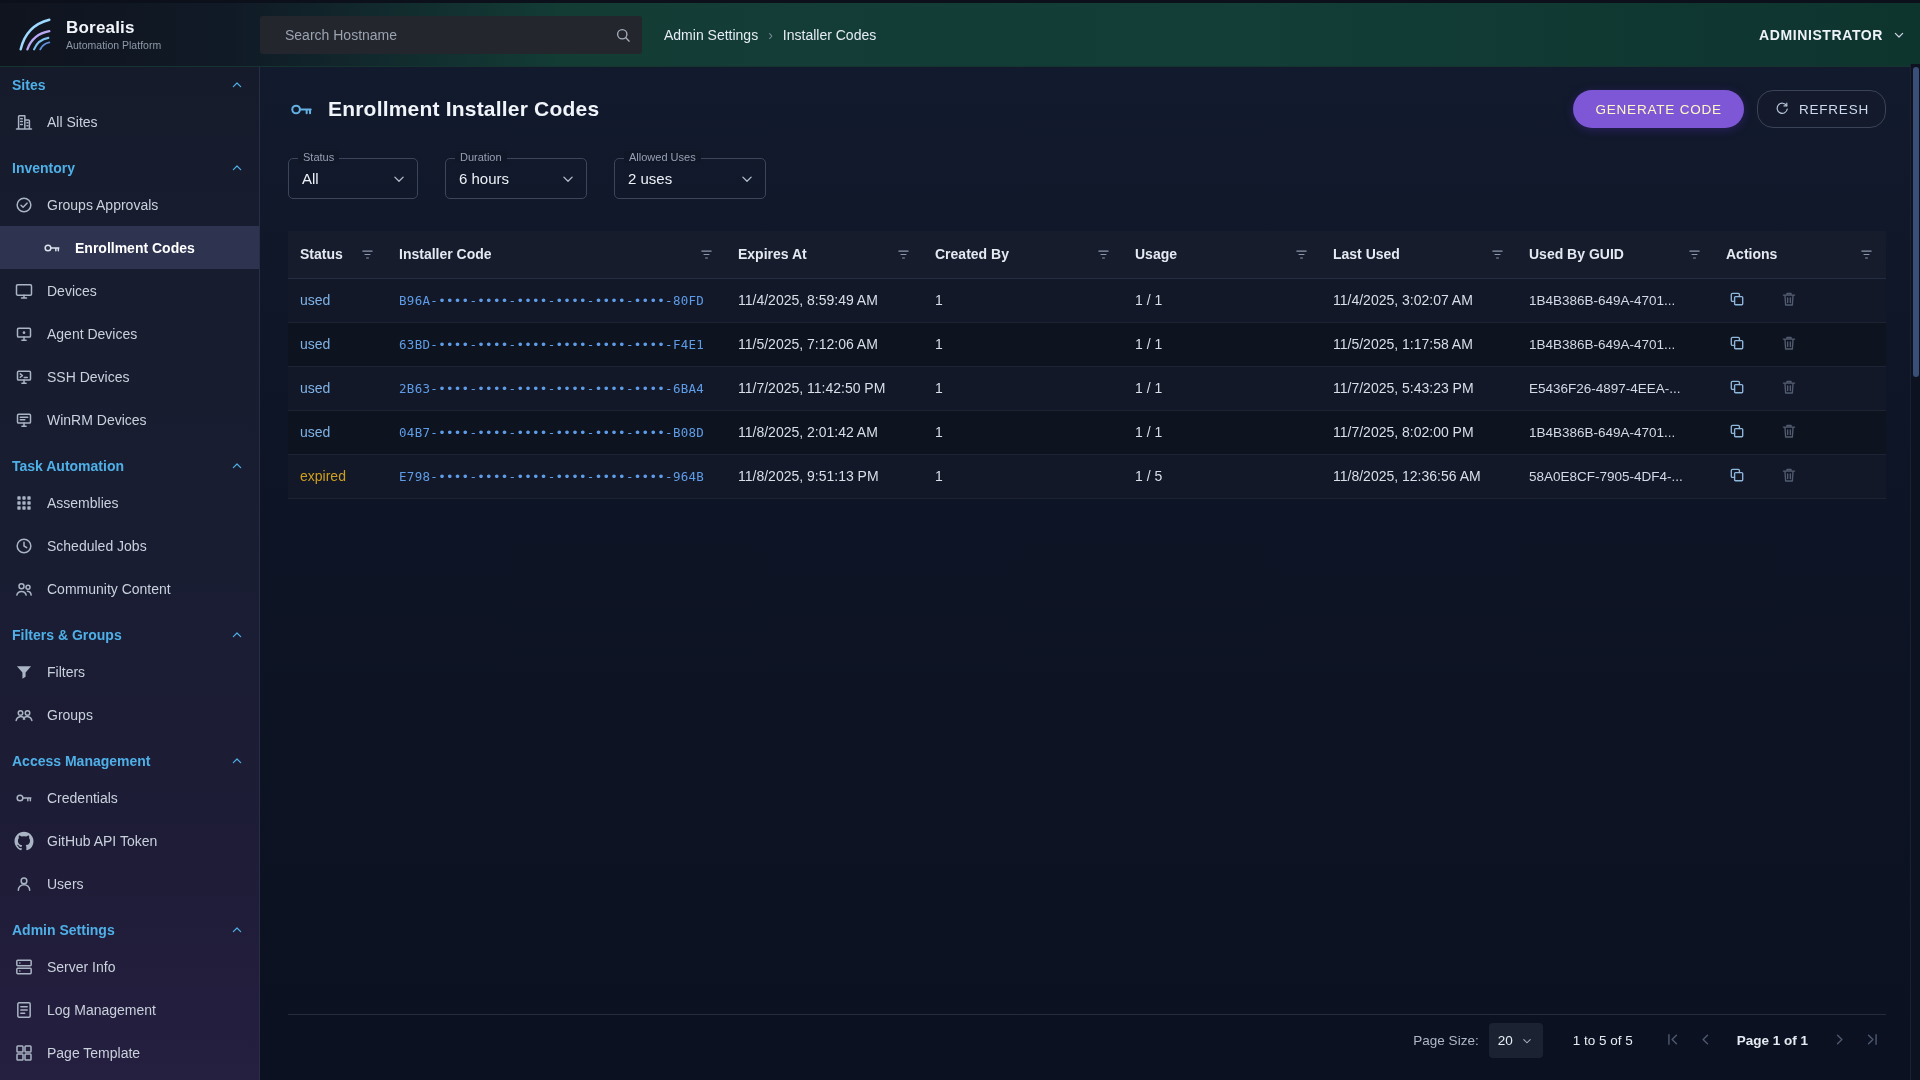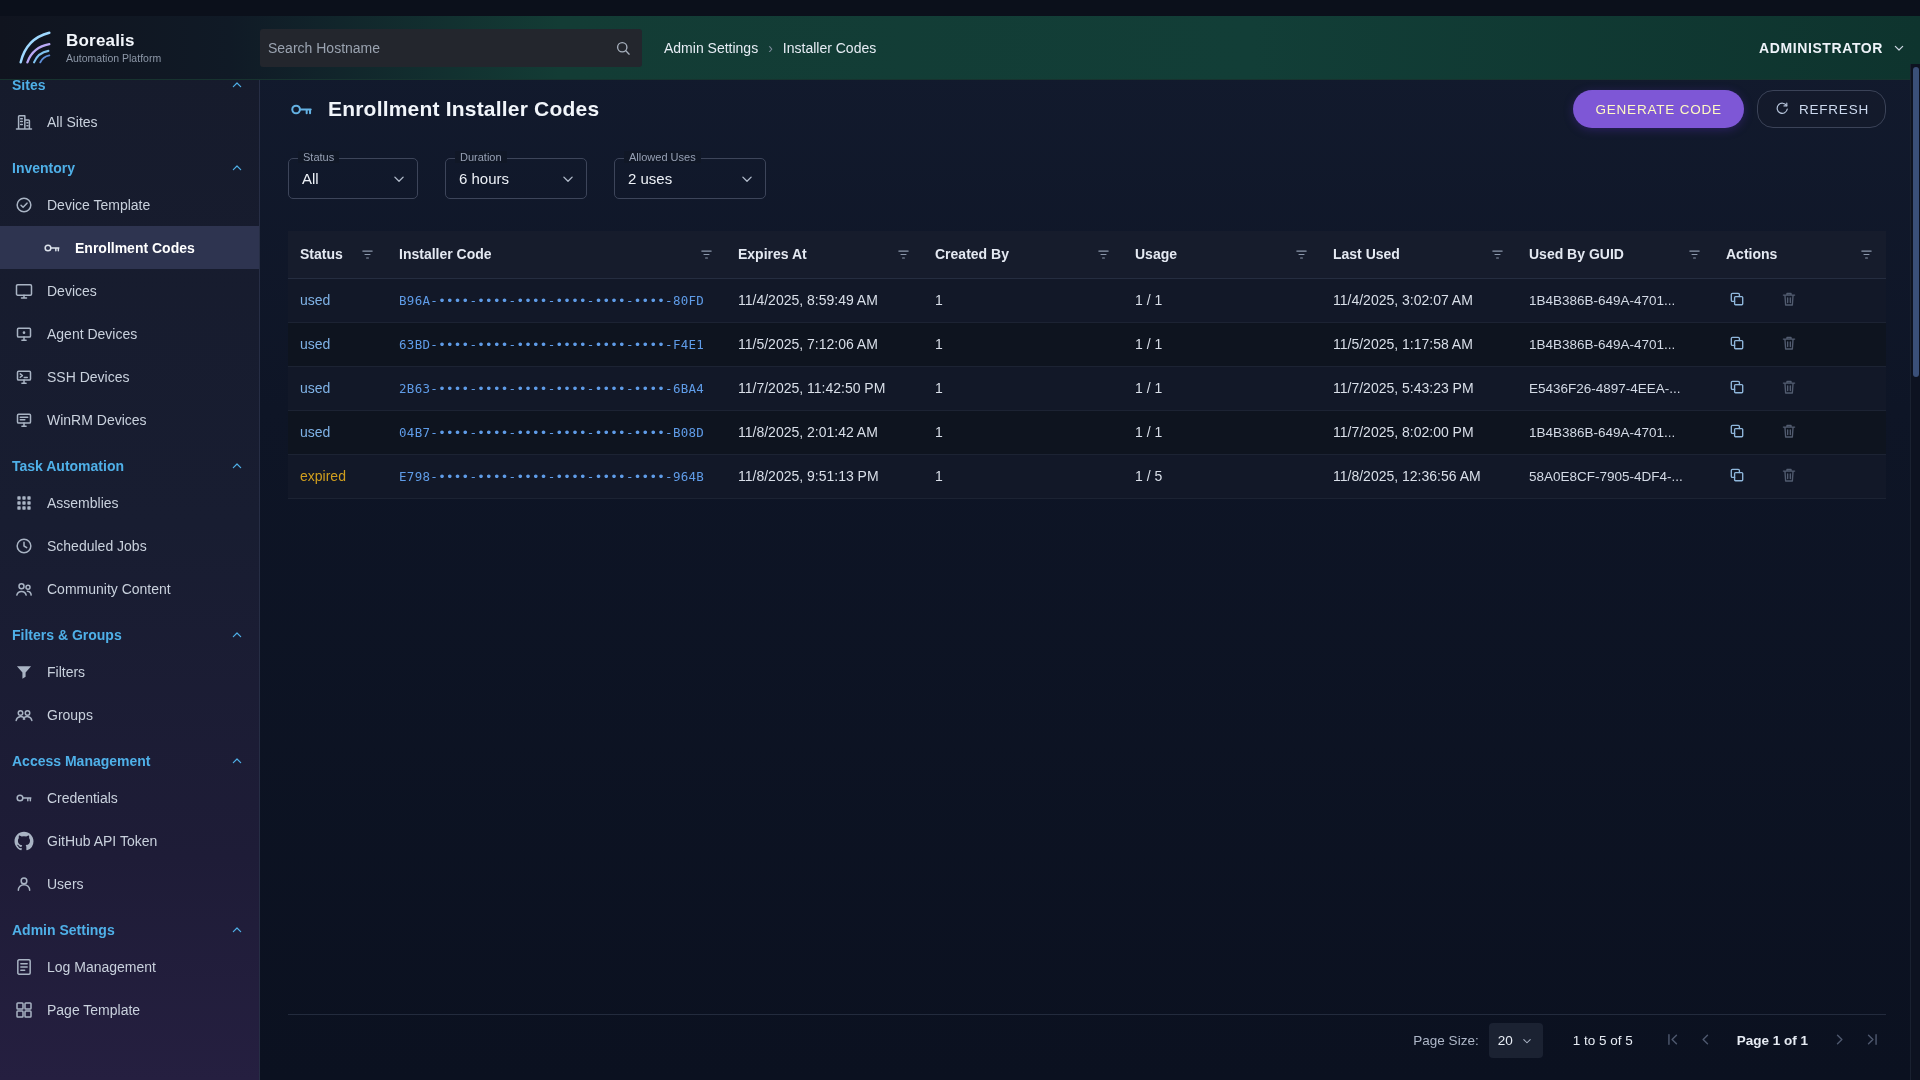--- a/index.html
+++ b/index.html
@@ -4,31 +4,31 @@
 <style>
   *{margin:0;padding:0;box-sizing:border-box;}
   html,body{width:1920px;height:1080px;overflow:hidden;background:#0b101b;
     font-family:"Liberation Sans",sans-serif;}
   .icon{display:inline-flex;align-items:center;justify-content:center;line-height:0;flex:0 0 auto;}
   .icon svg{width:100%;height:100%;display:block;}
   .i14{width:14px;height:14px}.i15{width:15px;height:15px}.i16{width:16px;height:16px}
   .i18{width:18px;height:18px}.i20{width:20px;height:20px}
 
   
-  .topbar{position:fixed;top:16px;left:0;width:1920px;height:64px;display:flex;align-items:center;
+  .topbar{position:fixed;top:3px;left:0;width:1920px;height:64px;display:flex;align-items:center;
     background:linear-gradient(90deg,#10141f 0px,#101a26 230px,#133c35 560px,#123e37 1250px,#0e342e 1920px);
     border-bottom:1px solid #17332f;z-index:5;}
   .brand{width:260px;flex:0 0 260px;display:flex;align-items:center;gap:10px;padding:0 14px;cursor:pointer;}
   .logo{width:42px;height:42px;}
   .brand-name{font-size:17px;font-weight:bold;color:#f2f6fb;letter-spacing:.2px;}
   .brand-sub{font-size:10.5px;color:#8d98a8;margin-top:1px;}
   .search{position:relative;width:382px;flex:0 0 382px;height:38px;background:#23262d;border-radius:3px;
     display:flex;align-items:center;}
   .search-input{flex:1;height:100%;background:transparent;border:0;outline:none;color:#dfe5ee;
-    font-size:14px;padding:0 36px 0 8px;font-family:inherit;}
+    font-size:14px;padding:0 36px 0 25px;font-family:inherit;}
   .search-input::placeholder{color:#9aa3b0;}
   .search-ic{position:absolute;right:10px;color:#a6afbc;}
   .crumbs{display:flex;align-items:center;gap:10px;margin-left:22px;font-size:14px;}
   .crumb{color:#e6ecf4;cursor:pointer;}
   .crumb-sep{color:#7d8b9b;}
   .user{margin-left:auto;display:flex;align-items:center;gap:8px;padding-right:13px;color:#eef3f9;
     font-size:14px;font-weight:bold;letter-spacing:.6px;cursor:pointer;}
   .user .icon{color:#cdd6e2;}
 
   
@@ -183,21 +183,21 @@
             </svg>
           </span>
         </div>
         <div class="sb-item">
           <span class="icon i20">
             <svg viewBox="0 0 24 24" fill="none" stroke="currentColor" stroke-width="1.8" stroke-linecap="round" stroke-linejoin="round">
               <circle cx="12" cy="12" r="8.2"></circle>
               <path d="M8.4 12.3l2.5 2.5 4.7-5"></path>
             </svg>
           </span>
-          <span class="sb-lbl">Device Template</span>
+          <span class="sb-lbl">Groups Approvals</span>
         </div>
         <div class="sb-item selected">
           <span class="icon i20">
             <svg viewBox="0 0 24 24" fill="none" stroke="currentColor" stroke-width="1.8" stroke-linecap="round" stroke-linejoin="round">
               <circle cx="7.2" cy="12" r="3.4"></circle>
               <path d="M10.6 12h9.6M16.6 12v3.4M19.6 12v3.4"></path>
             </svg>
           </span>
           <span class="sb-lbl">Enrollment Codes</span>
         </div>
@@ -352,20 +352,31 @@
         </div>
       </div>
       <div class="sb-sec">
         <div class="sb-head">
           <span class="sb-head-lbl">Admin Settings</span>
           <span class="icon i16 sb-chev">
             <svg viewBox="0 0 24 24" fill="none" stroke="currentColor" stroke-width="1.8" stroke-linecap="round" stroke-linejoin="round">
               <path d="M6.5 14.5L12 9l5.5 5.5"></path>
             </svg>
           </span>
+        </div>
+        <div class="sb-item">
+          <span class="icon i20">
+            <svg viewBox="0 0 24 24" fill="none" stroke="currentColor" stroke-width="1.8" stroke-linecap="round" stroke-linejoin="round">
+              <rect x="3.4" y="4" width="17.2" height="6.4" rx="1"></rect>
+              <rect x="3.4" y="13.6" width="17.2" height="6.4" rx="1"></rect>
+              <circle cx="7" cy="7.2" r="1" fill="currentColor" stroke="none"></circle>
+              <circle cx="7" cy="16.8" r="1" fill="currentColor" stroke="none"></circle>
+            </svg>
+          </span>
+          <span class="sb-lbl">Server Info</span>
         </div>
         <div class="sb-item">
           <span class="icon i20">
             <svg viewBox="0 0 24 24" fill="none" stroke="currentColor" stroke-width="1.8" stroke-linecap="round" stroke-linejoin="round">
               <rect x="4.6" y="3.4" width="14.8" height="17.2" rx="1.4"></rect>
               <path d="M8.2 8h7.6M8.2 12h7.6M8.2 16h4.6"></path>
             </svg>
           </span>
           <span class="sb-lbl">Log Management</span>
         </div>

